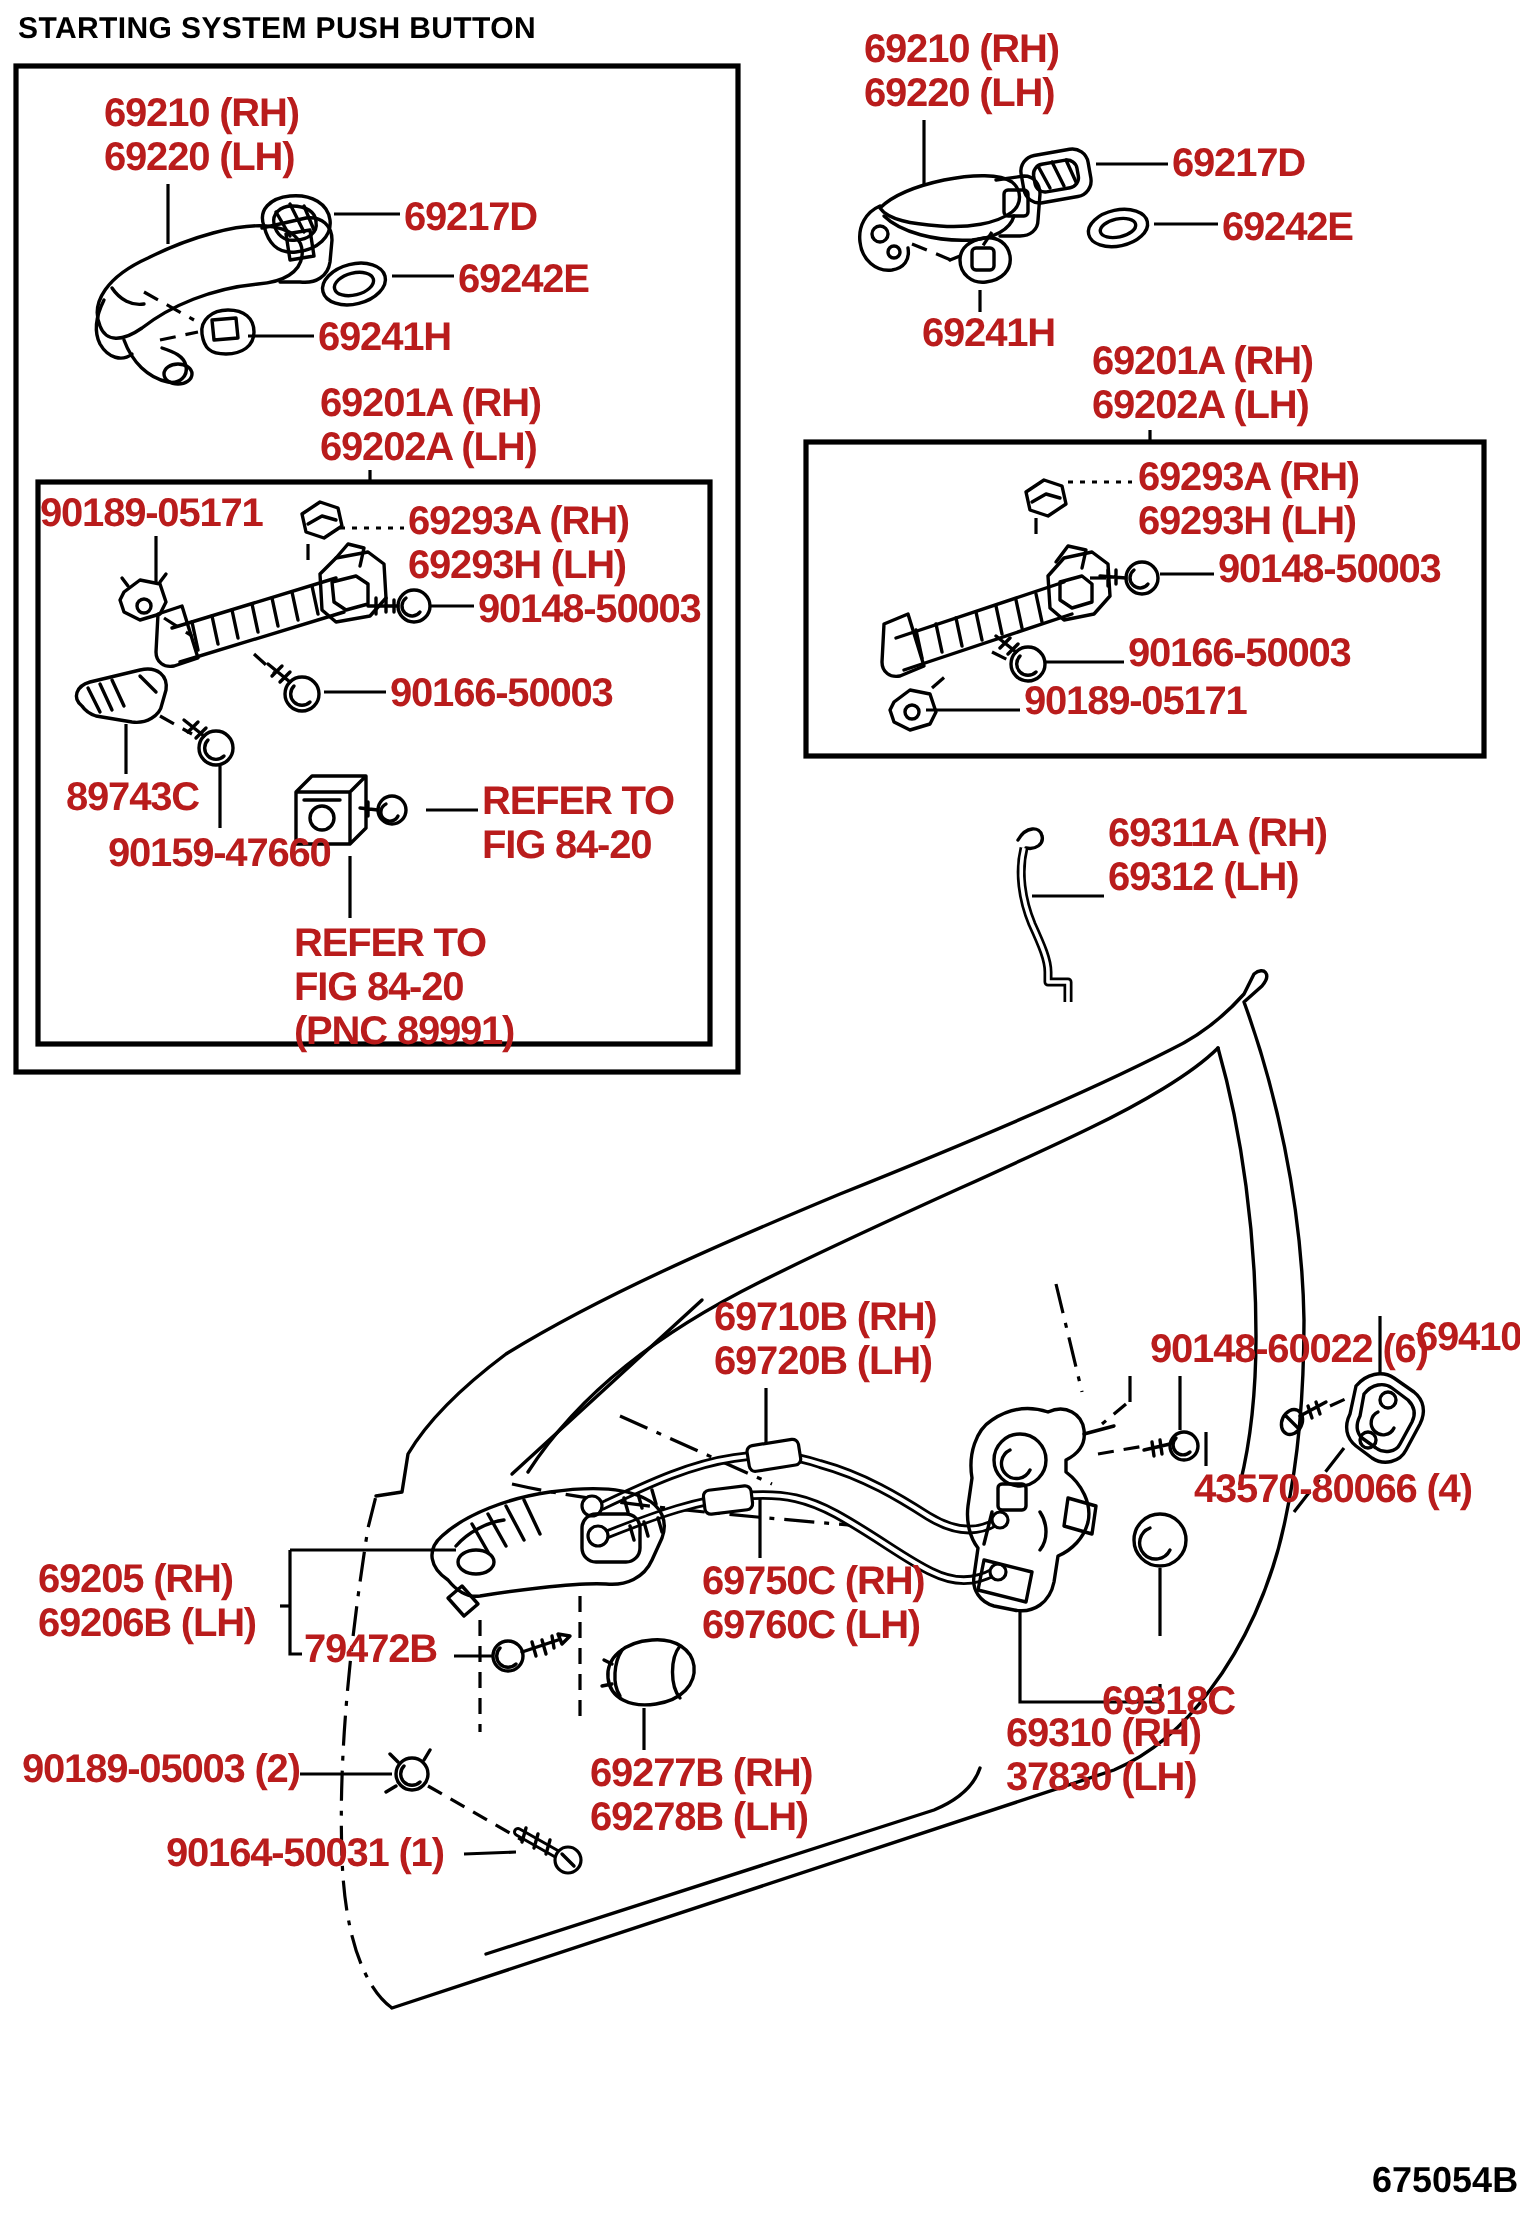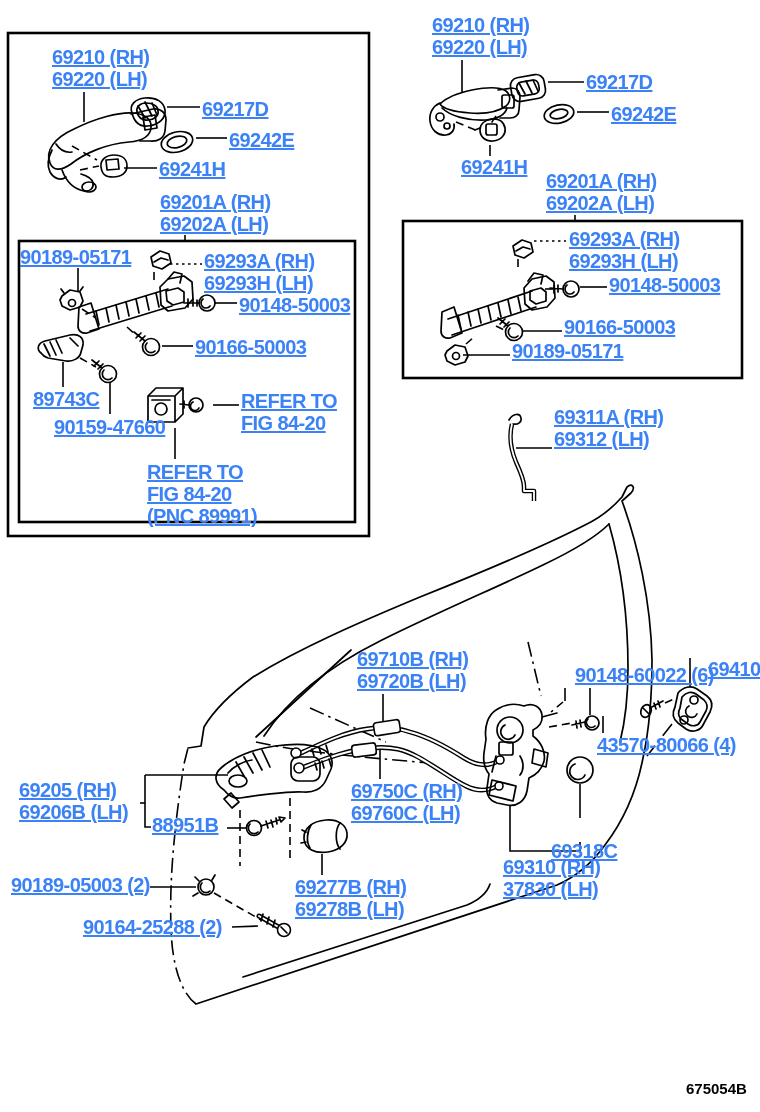--- a/index.html
+++ b/index.html
@@ -8,24 +8,24 @@
   svg{position:absolute;left:0;top:0;}
   .s{stroke:#000;fill:none;stroke-width:1.7;stroke-linecap:round;stroke-linejoin:round;}
   .box{stroke:#000;fill:none;stroke-width:2.6;}
   .dash{stroke:#000;fill:none;stroke-width:1.6;stroke-dasharray:8 5;}
   .dot{stroke:#000;fill:none;stroke-width:1.6;stroke-dasharray:2.5 3.5;}
   .dd{stroke:#000;fill:none;stroke-width:1.6;stroke-dasharray:15 5 2.5 5;}
   .ld{stroke:#000;fill:none;stroke-width:1.6;}
   .wf{fill:#fff;stroke:#000;stroke-width:1.6;}
   .cableO{stroke:#000;fill:none;stroke-width:4.8;stroke-linecap:round;}
   .cableI{stroke:#fff;fill:none;stroke-width:2;stroke-linecap:round;}
-  .lbl{position:absolute;color:#3b82f6;font-weight:bold;font-size:20px;line-height:22px;
-       letter-spacing:-0.6px;white-space:pre;text-decoration:underline;}
+  .lbl{position:absolute;color:#b91c1c;font-weight:bold;font-size:20px;line-height:22px;
+       letter-spacing:-0.6px;white-space:pre;}
   .title{position:absolute;left:9px;top:6px;font-weight:bold;font-size:15px;letter-spacing:0.2px;}
-  .figcode{position:absolute;left:686px;top:1080px;font-weight:bold;font-size:15px;}
+  .figcode{position:absolute;left:686px;top:1080px;font-weight:bold;font-size:18px;}
 </style>
 </head>
 <body>
 
 <div class="stage">
 
 <svg width="760" height="1112" viewBox="0 0 760 1112">
 
   <rect class="box" x="8" y="33" width="361" height="503"></rect>
   <rect class="box" x="19" y="241" width="336" height="281"></rect>
@@ -320,20 +320,21 @@
   <g>
     <path d="M259,916 L282,929" stroke="#000" stroke-width="5" stroke-linecap="round" fill="none"></path>
     <path d="M259,916 L282,929" stroke="#fff" stroke-width="2" stroke-linecap="round" fill="none"></path>
     <path class="s" d="M263,914 l-2,7 M269,917 l-2,7 M275,920 l-2,7"></path>
     <circle class="wf" cx="284" cy="930" r="6.5"></circle>
     <path class="s" d="M281,927 l6,6"></path>
   </g>
 
 </svg>
 
+<div class="title">STARTING SYSTEM PUSH BUTTON</div>
 <div class="figcode">675054B</div>
 <div id="labels">
       <div class="lbl" style="left: 52px; top: 46px;">69210 (RH)
 69220 (LH)</div>
       <div class="lbl" style="left: 202px; top: 98px;">69217D</div>
       <div class="lbl" style="left: 229px; top: 129px;">69242E</div>
       <div class="lbl" style="left: 159px; top: 158px;">69241H</div>
       <div class="lbl" style="left: 160px; top: 191px;">69201A (RH)
 69202A (LH)</div>
       <div class="lbl" style="left: 20px; top: 246px;">90189-05171</div>
@@ -367,20 +368,20 @@
       <div class="lbl" style="left: 531px; top: 664px; margin-left: 44px;">90148-60022 (6)</div>
       <div class="lbl" style="left: 665px; top: 658px; margin-left: 43px;">69410</div>
       <div class="lbl" style="left: 597px; top: 734px;">43570-80066 (4)</div>
       <div class="lbl" style="left: 351px; top: 780px;">69750C (RH)
 69760C (LH)</div>
       <div class="lbl" style="left: 551px; top: 820px; margin-top: 20px;">69318C</div>
       <div class="lbl" style="left: 503px; top: 856px;">69310 (RH)
 37830 (LH)</div>
       <div class="lbl" style="left: 19px; top: 779px;">69205 (RH)
 69206B (LH)</div>
-      <div class="lbl" style="left: 152px; top: 814px;">88951B</div>
+      <div class="lbl" style="left: 152px; top: 814px;">79472B</div>
       <div class="lbl" style="left: 11px; top: 874px;">90189-05003 (2)</div>
-      <div class="lbl" style="left: 83px; top: 916px;">90164-25288 (2)</div>
+      <div class="lbl" style="left: 83px; top: 916px;">90164-50031 (1)</div>
       <div class="lbl" style="left: 295px; top: 876px;">69277B (RH)
 69278B (LH)</div>
     </div>
 
 </div>
 
 </body></html>

